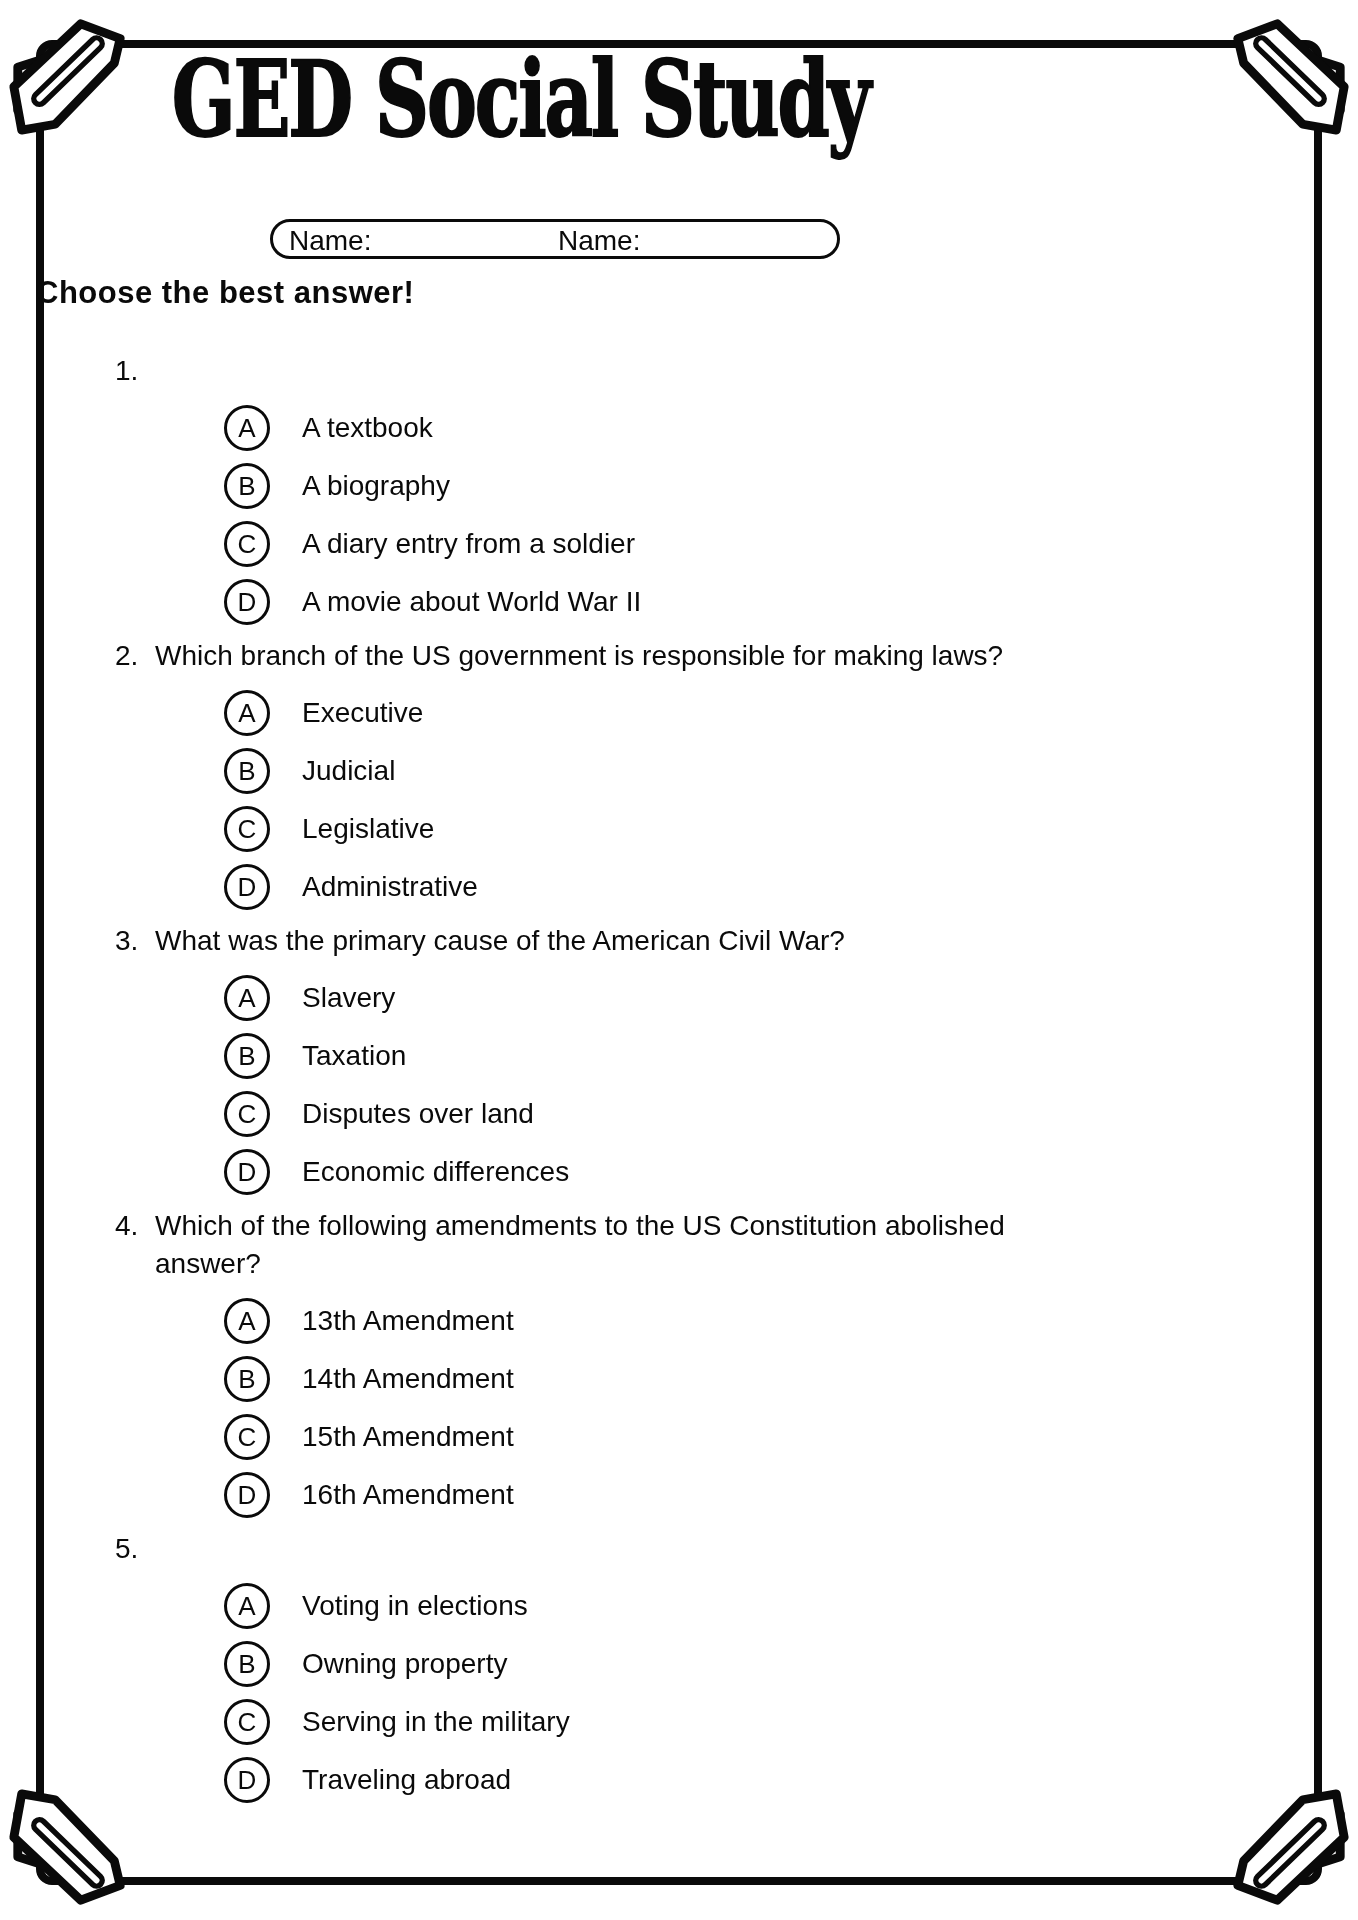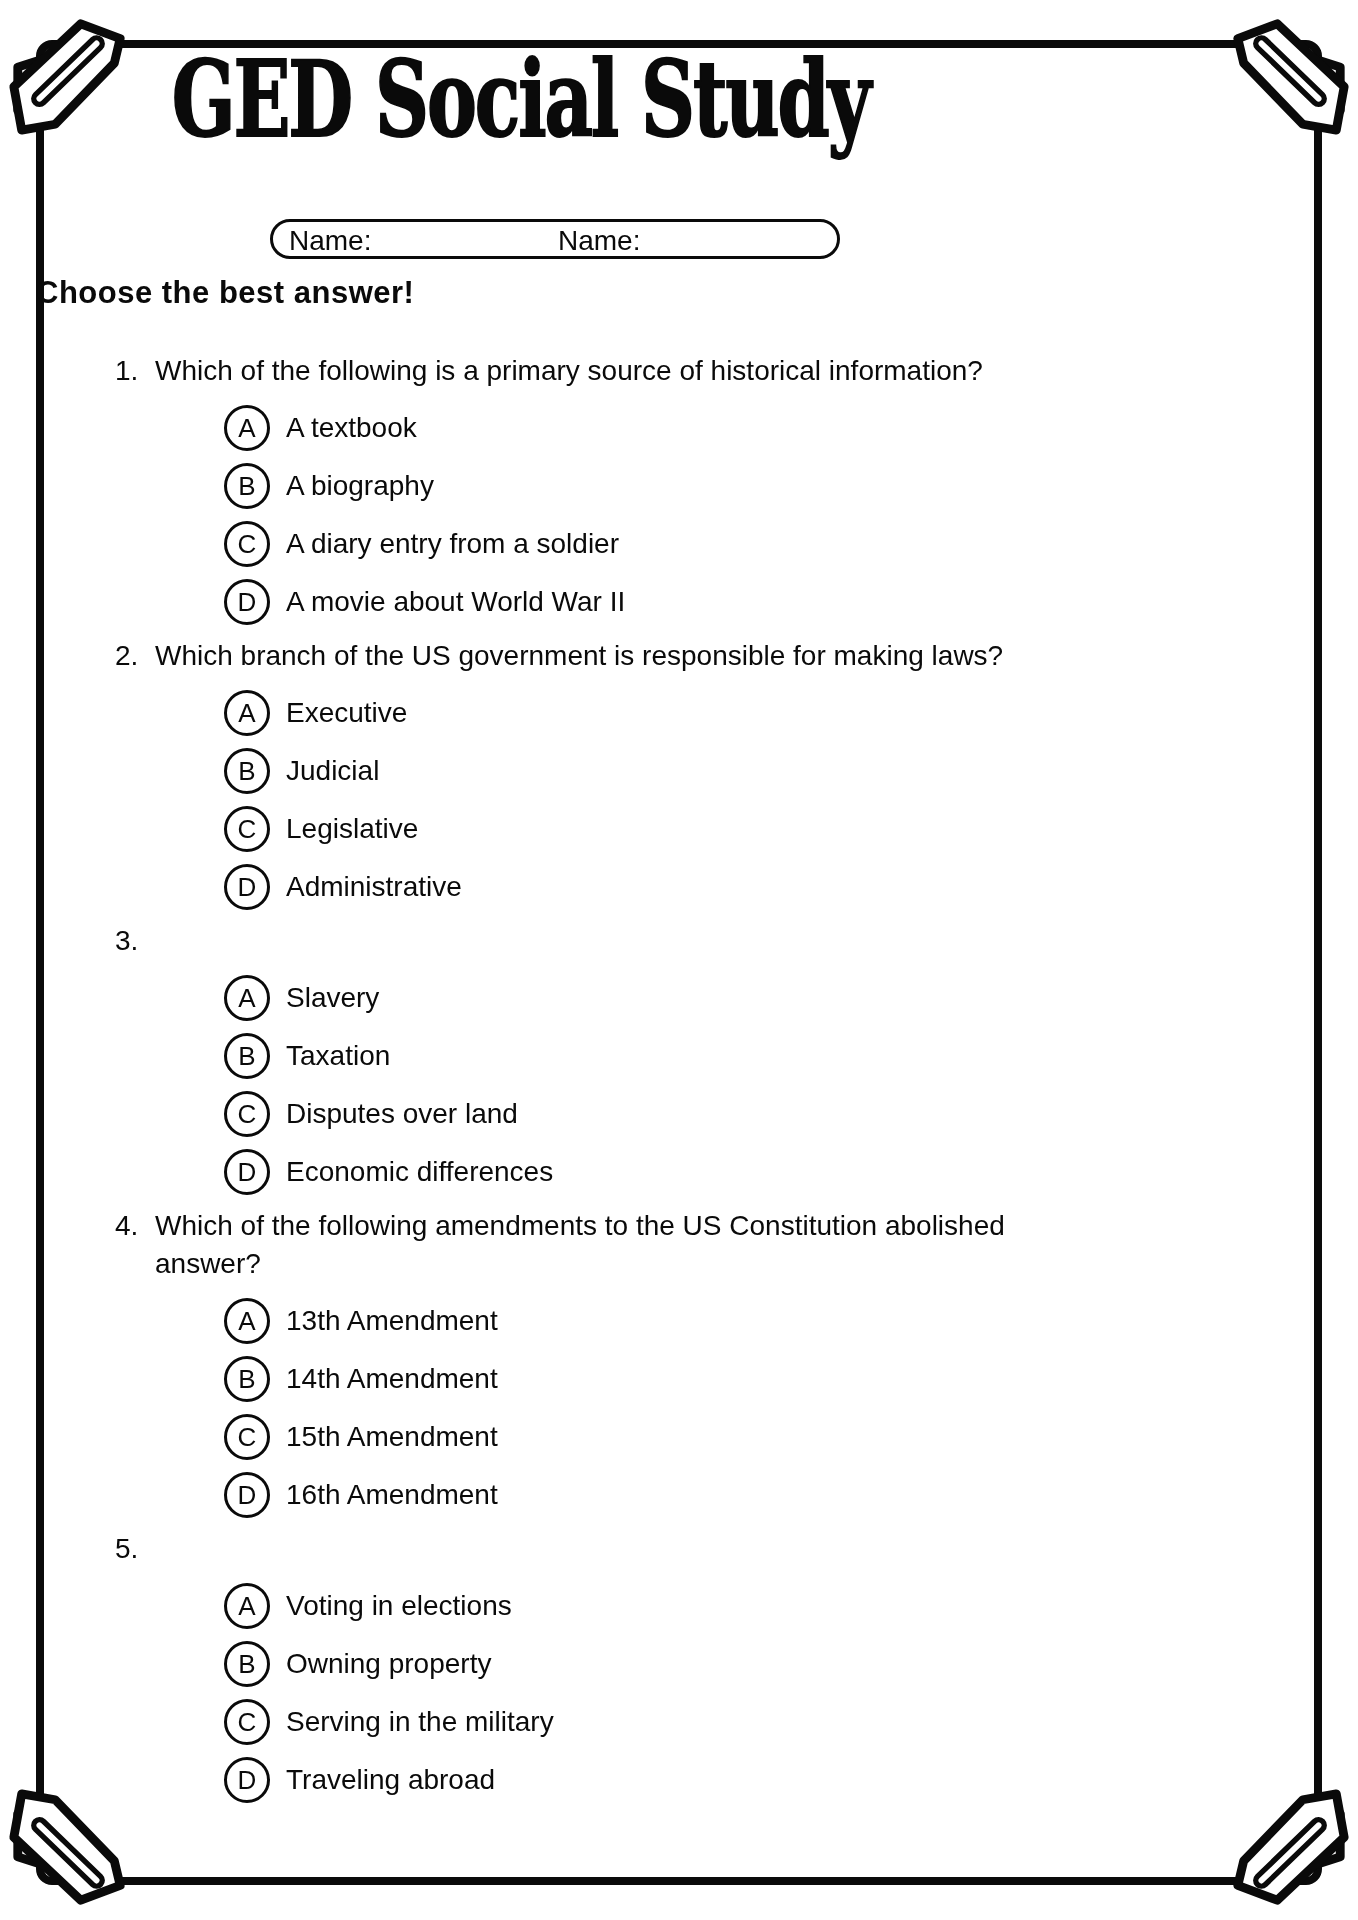--- a/index.html
+++ b/index.html
@@ -107,21 +107,21 @@
     width: 46px; height: 46px;
     border: 3px solid #0a0a0a;
     border-radius: 50%;
     display: flex;
     align-items: center;
     justify-content: center;
     font-size: 26px;
     flex: 0 0 46px;
   }
   .opt-text {
-    margin-left: 16px;
+    margin-left: 32px;
     font-size: 28px;
     white-space: nowrap;
   }
 </style>
 </head>
 <body>
 
 <div class="page">
 
   <div class="frame"></div>
@@ -170,21 +170,20 @@
       <span class="fill"></span>
     </div>
 
     <div class="instruction">Choose the best answer!</div>
 
     <div class="questions">
 
       <div class="question">
         <div class="q-line">
           <span class="q-num">1.</span>
-          <span class="q-text">Which of the following is a primary source of historical information?</span>
         </div>
         <div class="options">
           <div class="option-row">
             <span class="bubble">A</span>
             <span class="opt-text">A textbook</span>
           </div>
           <div class="option-row">
             <span class="bubble">B</span>
             <span class="opt-text">A biography</span>
           </div>
@@ -220,20 +219,21 @@
           <div class="option-row">
             <span class="bubble">D</span>
             <span class="opt-text">Administrative</span>
           </div>
         </div>
       </div>
 
       <div class="question">
         <div class="q-line">
           <span class="q-num">3.</span>
+          <span class="q-text">What was the primary cause of the American Civil War?</span>
         </div>
         <div class="options">
           <div class="option-row">
             <span class="bubble">A</span>
             <span class="opt-text">Slavery</span>
           </div>
           <div class="option-row">
             <span class="bubble">B</span>
             <span class="opt-text">Taxation</span>
           </div>

